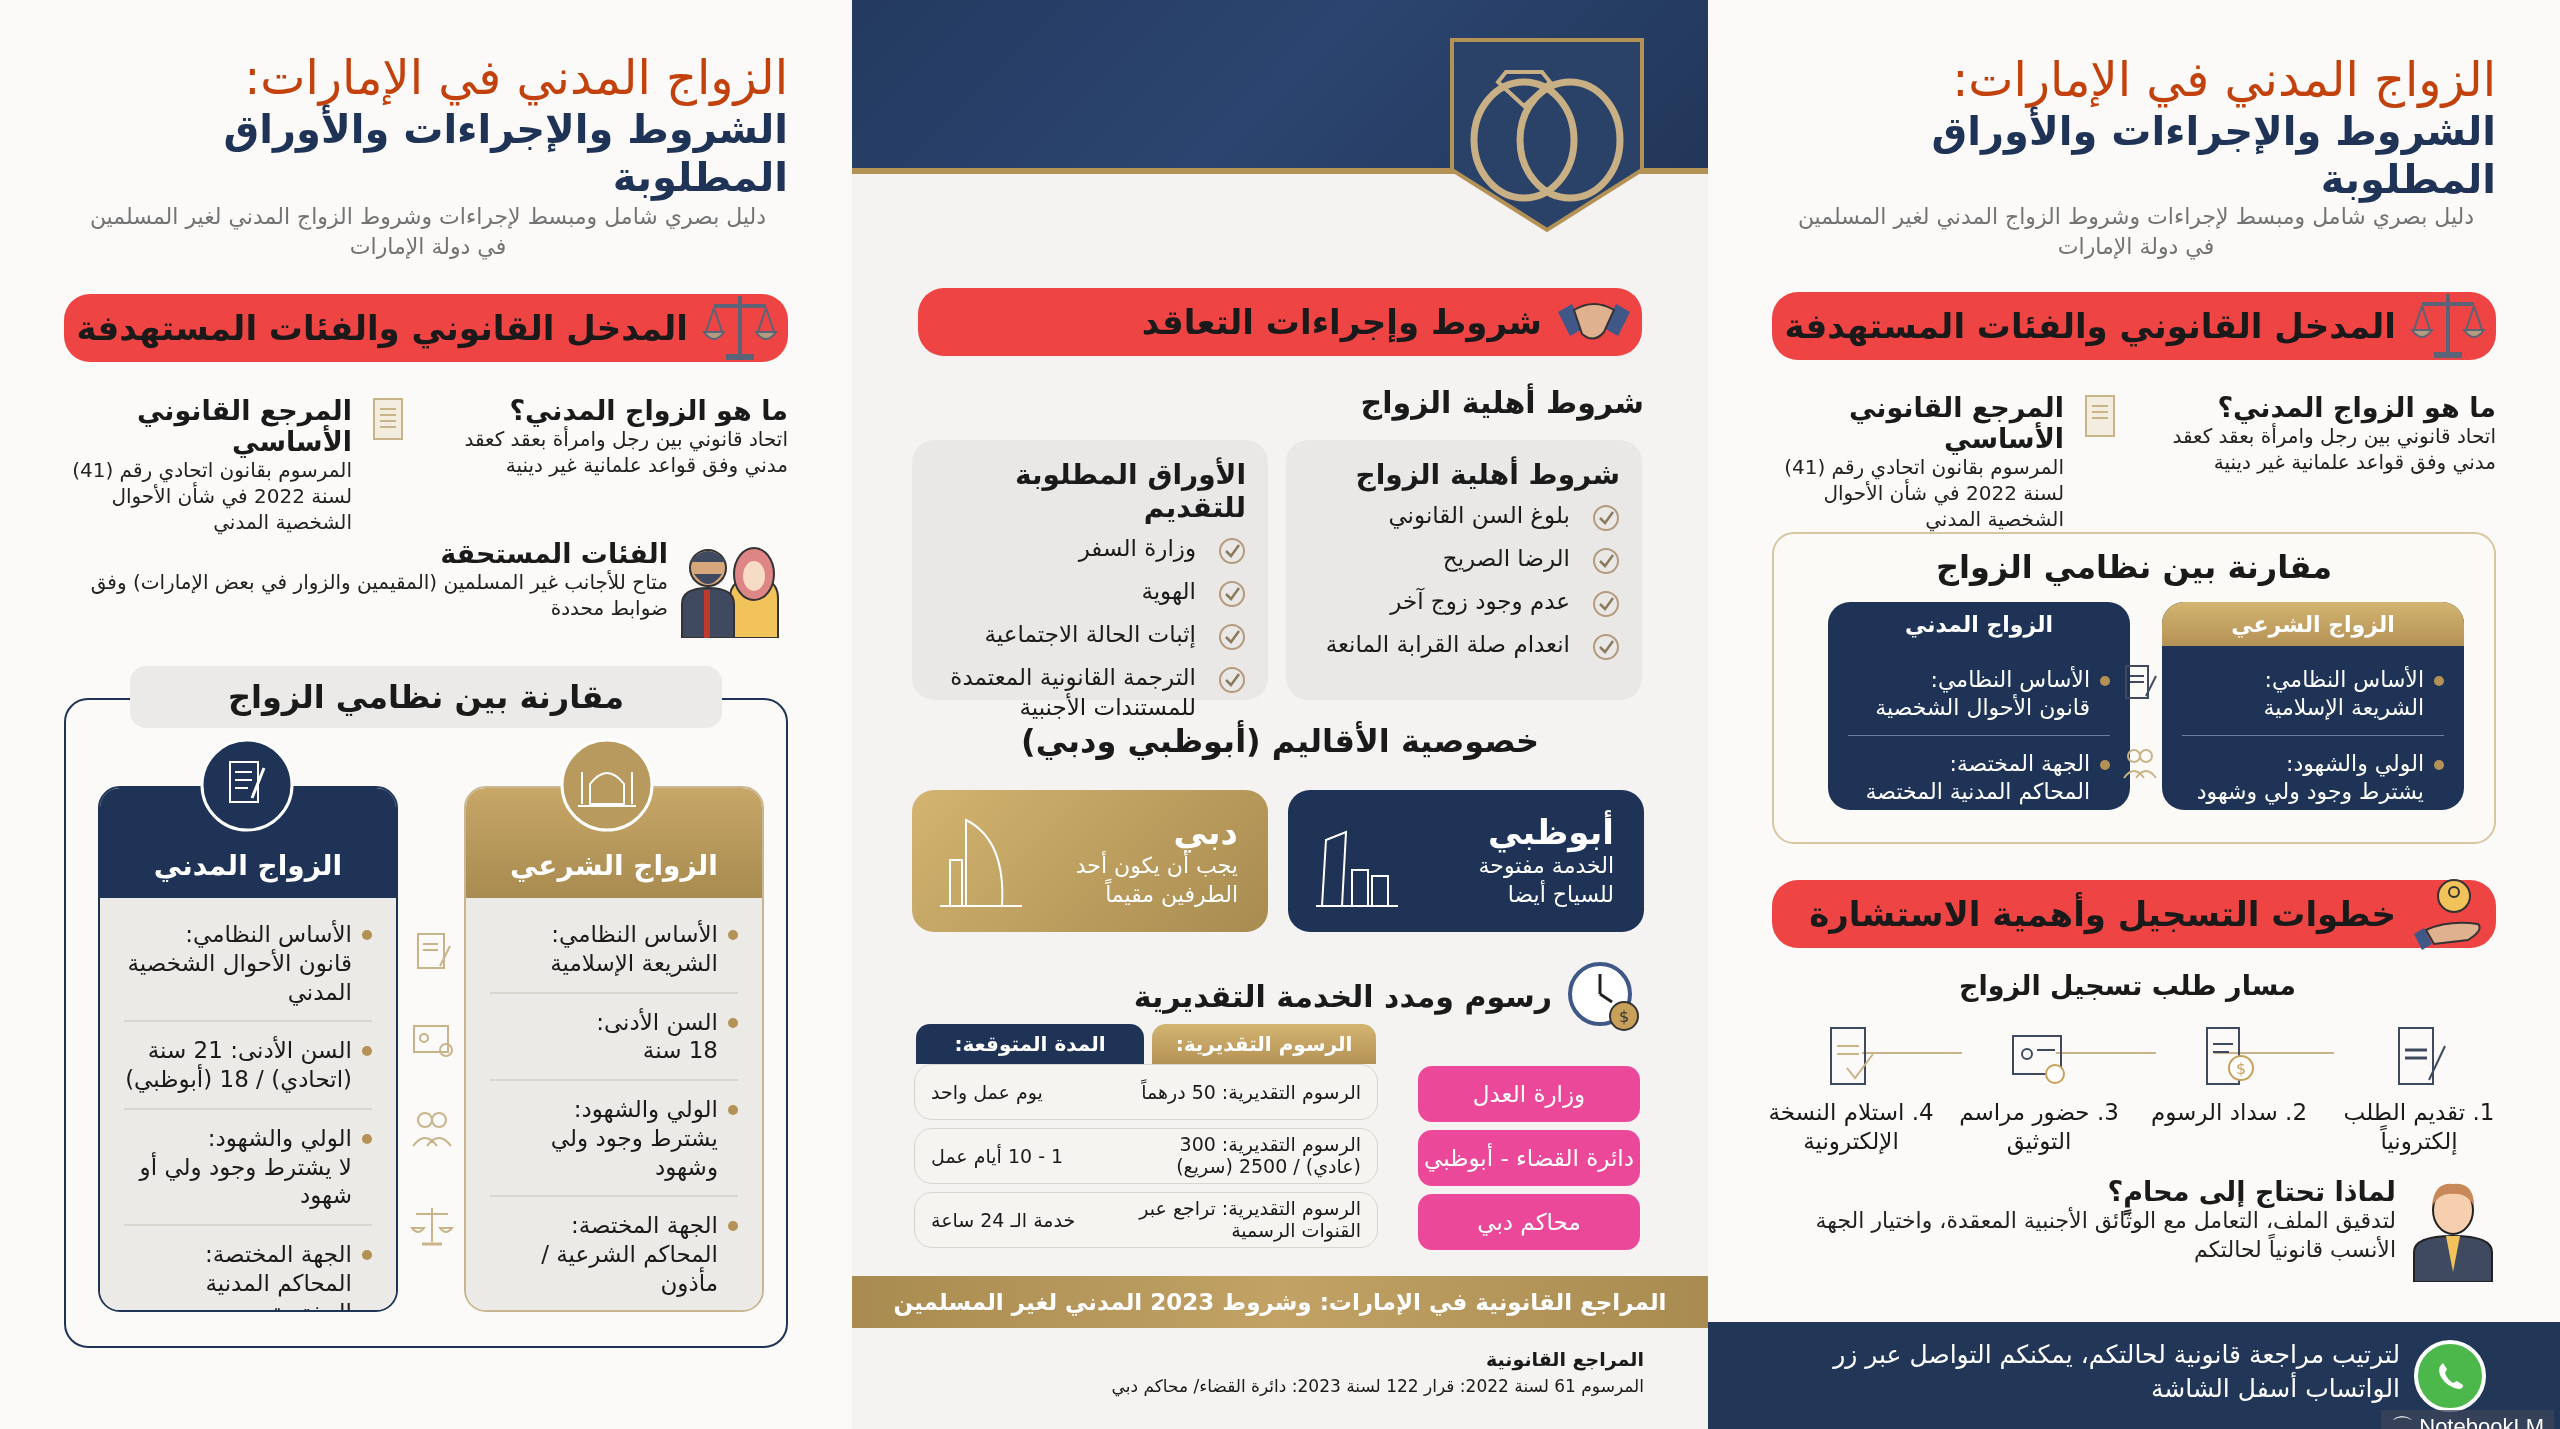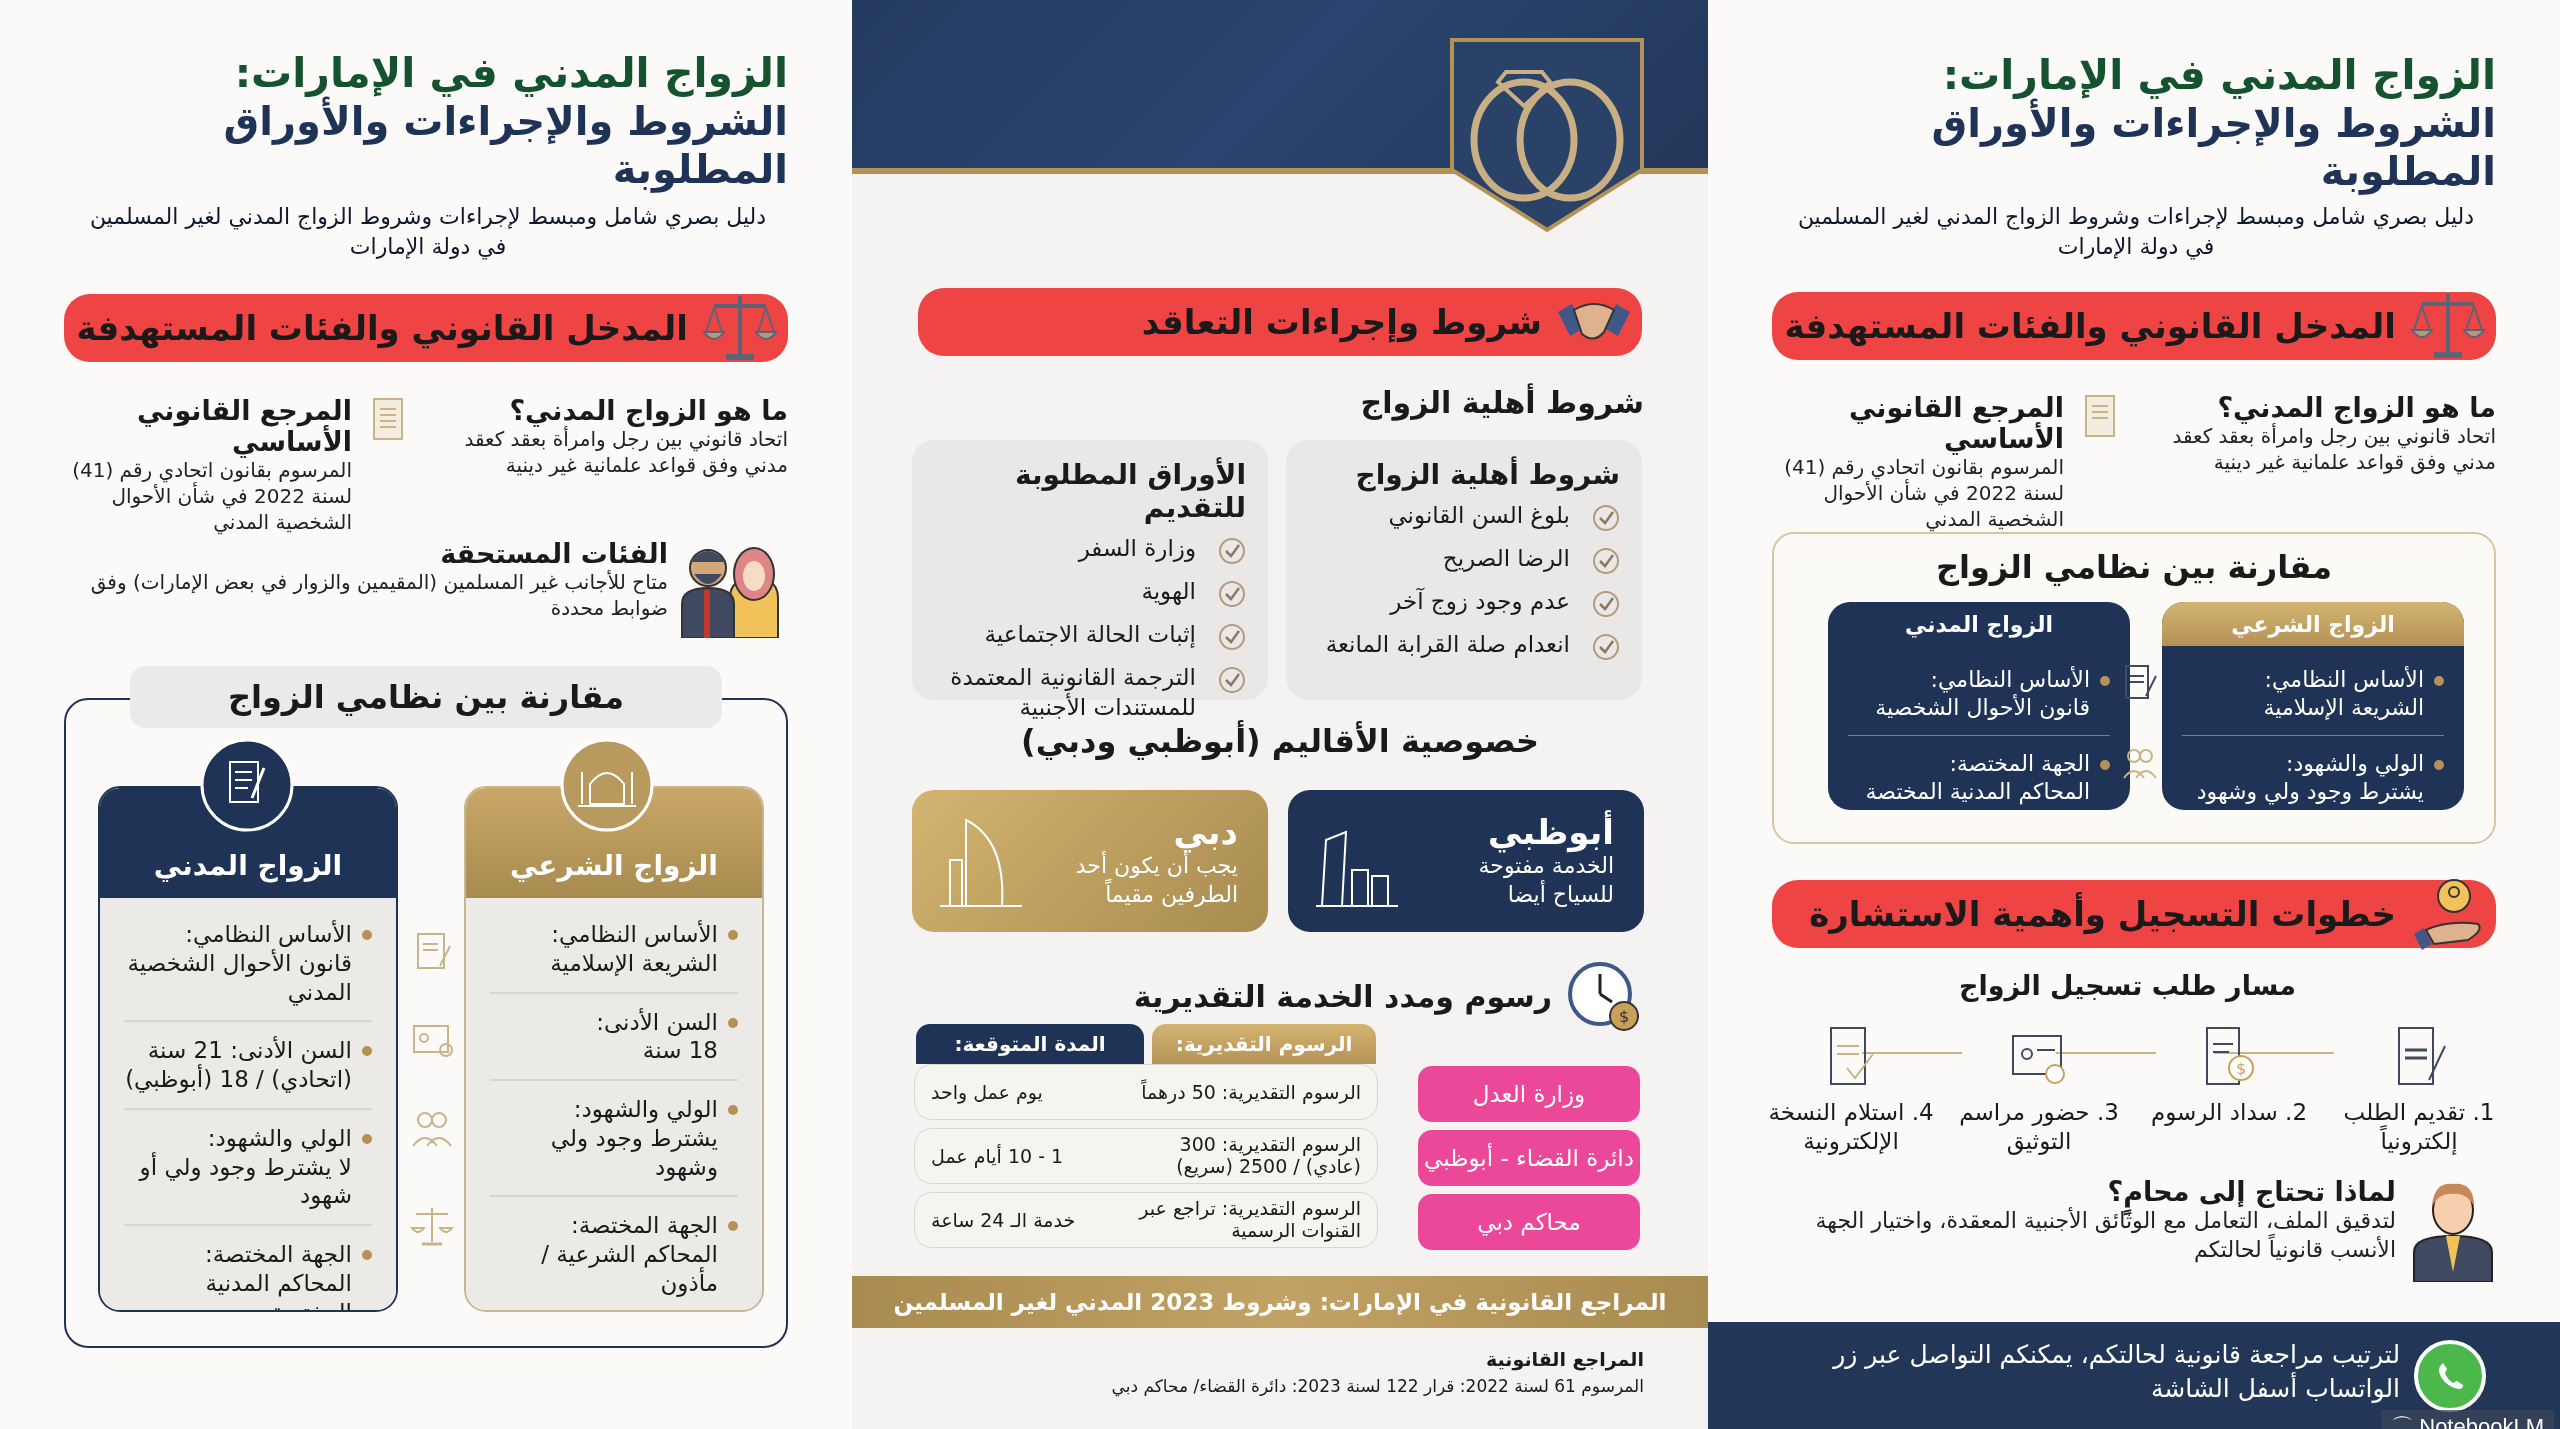--- a/index.html
+++ b/index.html
@@ -3,23 +3,23 @@
 <meta charset="utf-8">
 <style>
   * { box-sizing: border-box; margin: 0; padding: 0; }
   html, body { width: 2560px; height: 1429px; overflow: hidden; background: #f7f6f3; }
   body { font-family: "DejaVu Sans", "Liberation Sans", sans-serif; color: #1a1a1a; position: relative; direction: rtl; }
   .panel { position: absolute; top: 0; height: 1429px; }
   #left { left: 0; width: 852px; background: #fbfaf8; }
   #mid { left: 852px; width: 856px; background: #f4f3f1; }
   #right { left: 1708px; width: 852px; background: #fbfaf8; }
 
-  .title-gold { color: #14532d; font-weight: bold; font-size: 41px; line-height: 1.15; text-align: right; }
+  .title-gold { color: #c2410c; font-weight: normal; font-size: 48px; line-height: 1.15; text-align: right; }
   .title-navy { color: #1f3357; font-weight: bold; font-size: 40px; line-height: 1.2; text-align: right; }
-  .subtitle { font-size: 22px; line-height: 1.35; text-align: center; color: #0f172a; }
+  .subtitle { font-size: 22px; line-height: 1.35; text-align: center; color: #737373; }
 
   .section-pill { position: absolute; background: #ef4444; border-radius: 26px; height: 68px; display: flex; align-items: center; justify-content: flex-start; padding-right: 100px; }
   .section-pill .t { font-size: 34px; font-weight: bold; color: #1a1a1a; }
   .section-pill .icon { position: absolute; right: 8px; top: -6px; width: 80px; height: 80px; }
 
   .h3 { font-size: 27px; font-weight: bold; color: #1a1a1a; }
   .body { font-size: 20px; line-height: 1.3; color: #222; }
 
   .check-box { position: absolute; background: #e9e8e6; border-radius: 22px; padding: 18px 22px; }
   .check-box .hd { font-size: 28px; font-weight: bold; margin-bottom: 10px; }

